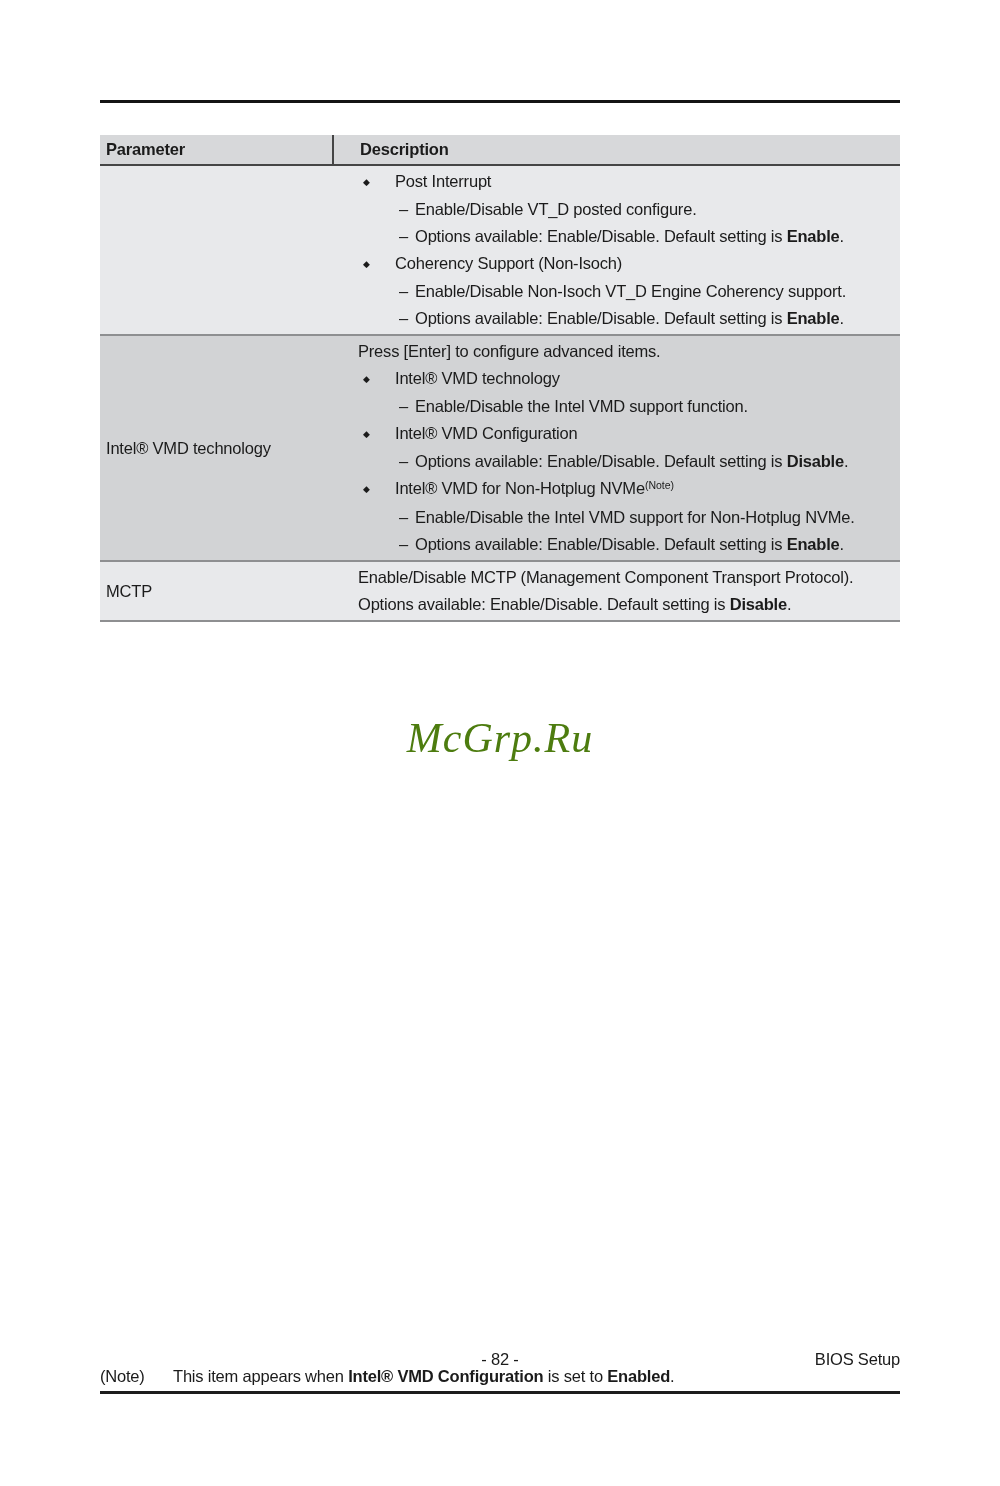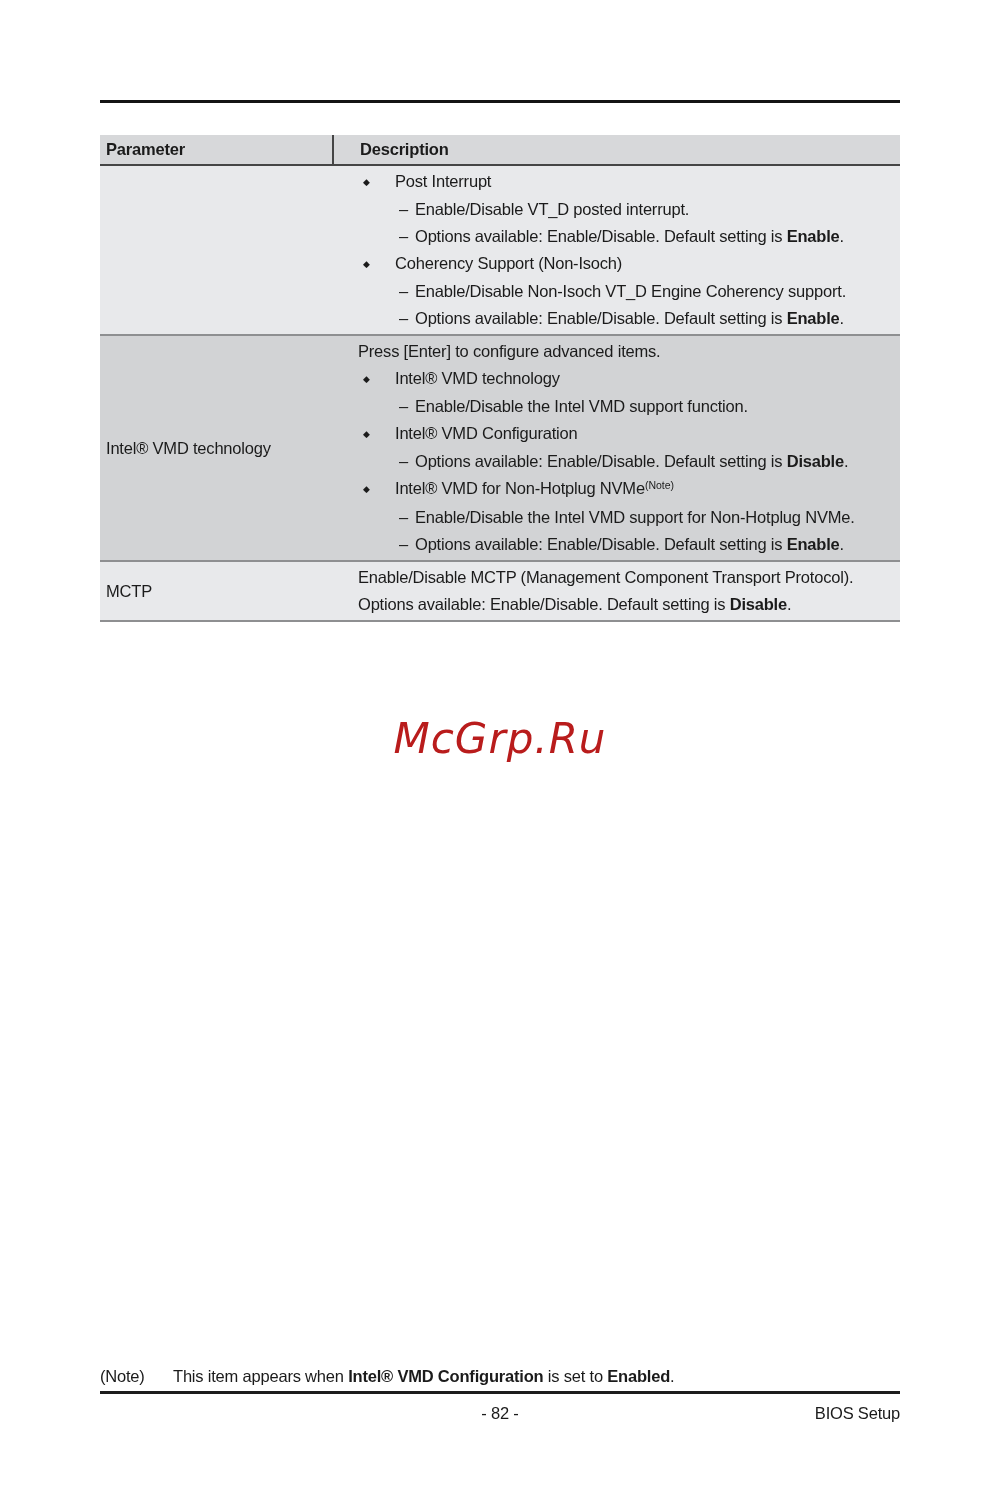--- a/index.html
+++ b/index.html
@@ -61,41 +61,41 @@
   .footnote {
     position:absolute; left:100px; top:1364px; width:800px;
     font-size:16.5px; line-height:24px; white-space:nowrap;
   }
   .note-label { display:inline-block; width:73px; }
   .footer-rule {
     position:absolute; left:100px; top:1391px; width:800px; height:3px;
     background:#1c1c1c;
   }
   .page-footer {
-    position:absolute; left:100px; top:1401px; width:800px; height:24px;
+    position:absolute; left:100px; top:1347px; width:800px; height:24px;
     font-size:16.5px; line-height:24px;
   }
   .page-num { position:absolute; left:0; right:0; text-align:center; }
   .section  { position:absolute; right:0; top:0; }
 </style>
 </head>
 <body>
 
 <div class="page">
 
   <div class="spec-table">
     <div class="t-header">
       <div class="th th-param">Parameter</div>
       <div class="th th-desc">Description</div>
     </div>
     <div id="table-rows">
         <div class="t-row light">
           <div class="d-col">
             <div class="line bullet"><span class="marker bullet">◆</span><span>Post Interrupt</span></div>
-            <div class="line dash"><span class="marker dash">–</span><span>Enable/Disable VT_D posted interrupt.</span></div>
+            <div class="line dash"><span class="marker dash">–</span><span>Enable/Disable VT_D posted configure.</span></div>
             <div class="line dash"><span class="marker dash">–</span><span>Options available: Enable/Disable. Default setting is </span><b>Enable</b><span>.</span></div>
             <div class="line bullet"><span class="marker bullet">◆</span><span>Coherency Support (Non-Isoch)</span></div>
             <div class="line dash"><span class="marker dash">–</span><span>Enable/Disable Non-Isoch VT_D Engine Coherency support.</span></div>
             <div class="line dash"><span class="marker dash">–</span><span>Options available: Enable/Disable. Default setting is </span><b>Enable</b><span>.</span></div>
           </div>
         </div>
         <div class="t-row dark">
           <div class="p-col">
             <div class="p-line">Intel® VMD technology</div>
           </div>
@@ -115,21 +115,21 @@
             <div class="p-line">MCTP</div>
           </div>
           <div class="d-col">
             <div class="line none"><span>Enable/Disable MCTP (Management Component Transport Protocol).</span></div>
             <div class="line none"><span>Options available: Enable/Disable. Default setting is </span><b>Disable</b><span>.</span></div>
           </div>
         </div>
       </div>
   </div>
 
-  <div class="watermark" style="color: #b91c1c;">McGrp.Ru</div>
+  <div class="watermark" style="color: #4d7c0f; font-family: Liberation Serif, serif;">McGrp.Ru</div>
 
   <div class="footnote">
     <span class="note-label">(Note)</span><span class="note-text"><span>This item appears when </span><b>Intel® VMD Configuration</b><span> is set to </span><b>Enabled</b><span>.</span></span>
   </div>
 
   <div class="footer-rule"></div>
 
   <div class="page-footer">
     <span class="page-num">- 82 -</span>
     <span class="section">BIOS Setup</span>

